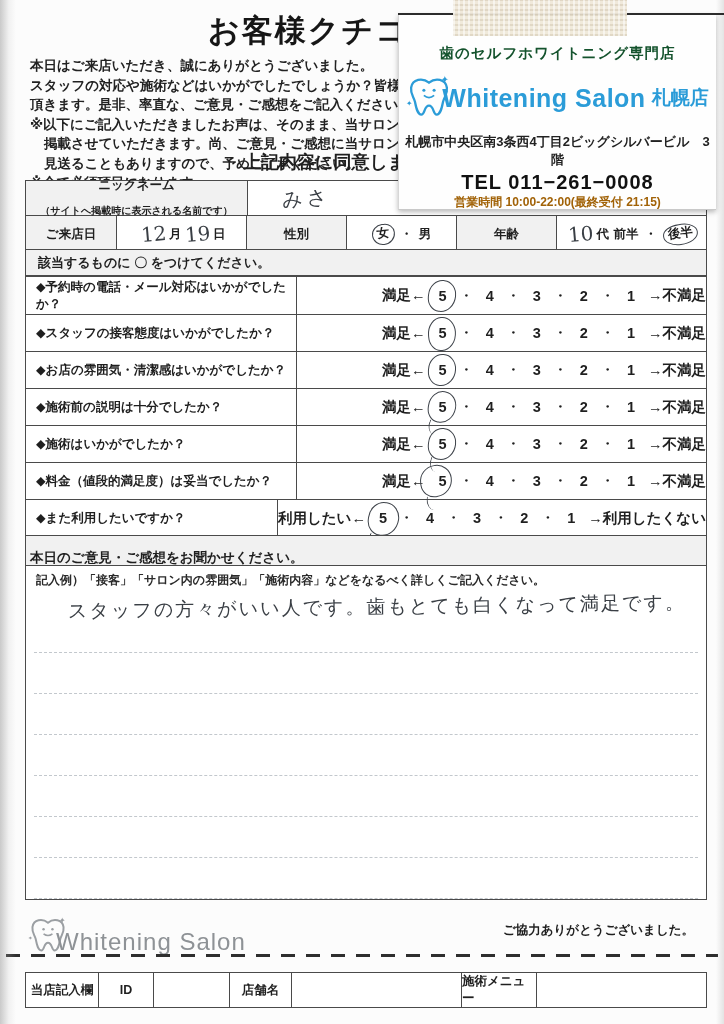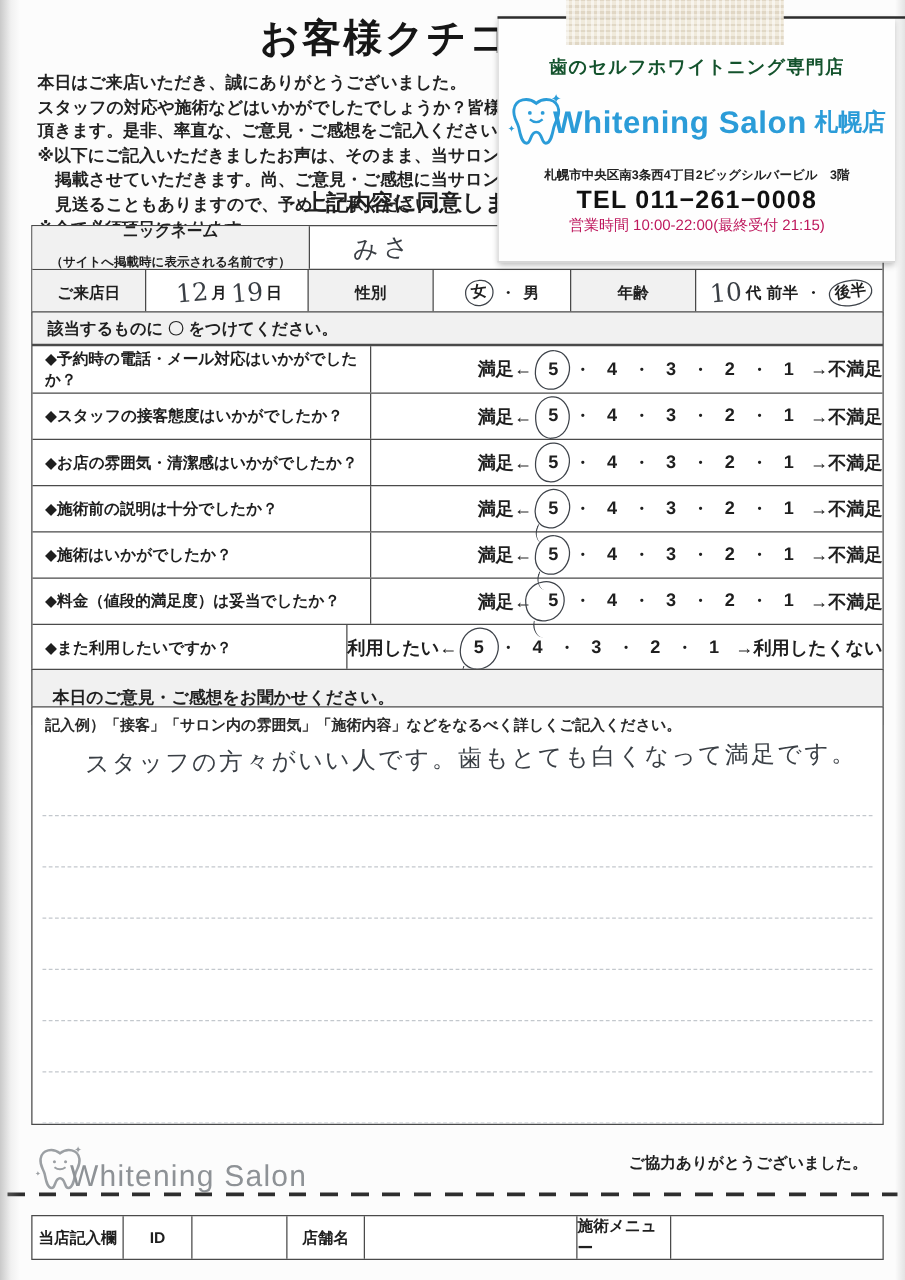--- a/index.html
+++ b/index.html
@@ -64,21 +64,21 @@
     border:1.6px solid #3e434a; border-radius:52% 48% 55% 45%; transform:rotate(6deg); }
   .q-row:nth-child(2) .pen-circle { transform:rotate(-4deg); height:34px; }
   .q-row:nth-child(3) .pen-circle { transform:rotate(3deg); }
   .q-row:nth-child(n+4) .pen-circle::after { content:''; position:absolute; left:2px; bottom:-13px;
     width:9px; height:13px; border-left:1.6px solid #3e434a; border-bottom-left-radius:90%;
     transform:rotate(14deg); }
   .q-row:nth-child(4) .pen-circle { transform:rotate(10deg); }
   .q-row:nth-child(6) .pen-circle { left:-17px; width:32px; transform:rotate(-8deg); }
   .q-row:nth-child(7) .pen-circle { width:31px; height:34px; transform:rotate(8deg); }
 
-  #comment-header { top:535px; height:45px; display:flex; align-items:center; padding-left:16px;
+  #comment-header { top:535px; height:45px; display:flex; align-items:center; padding-left:4px;
     font-size:13.5px; font-weight:700; background:#f1f1f1; border:1.5px solid #4a4a4a; }
   #comment-box { top:565px; height:335px; border:1.5px solid #4a4a4a; background:#fff; padding:6px 10px 0 10px; }
   .comment-hint { font-size:12px; font-weight:600; color:#2a2a2a; }
   .hw-comment { position:absolute; left:42px; top:28px; font-size:19px; letter-spacing:2px;
     transform:rotate(-0.8deg); white-space:nowrap; }
   .writing-area { position:absolute; left:8px; right:8px; top:46px; }
   .writing-line { height:41px; border-bottom:1.5px dashed #c3c8cd; }
 
   
   .footer-logo { position:absolute; left:28px; top:916px; display:flex; align-items:flex-end; }
@@ -92,23 +92,23 @@
   .ow1{width:72px;} .ow2{width:55px;} .ow3{width:76px;} .ow4{width:62px;} .ow5{width:170px;} .ow6{width:75px;}
 
   
   #business-card { position:absolute; left:398px; top:14px; width:318px; height:196px;
     background:#fefefe; z-index:5; box-shadow:0 2px 5px rgba(0,0,0,.28);
     border-left:1px solid #d7d7d7; border-bottom:1px solid #c9c9c9; text-align:center; }
   .card-tagline { margin-top:30px; font-size:14.5px; font-weight:600; letter-spacing:1px; color:#14532d; }
   .card-logo-row { display:flex; align-items:center; justify-content:center; margin-top:12px; }
   .card-brand { font-size:25px; font-weight:600; color:#2b9cd8; letter-spacing:0.5px; margin-left:-10px; }
   .card-branch { font-size:19px; font-weight:700; color:#2b9cd8; margin-left:6px; }
-  .card-address { margin-top:12px; font-size:10px; color:#222; font-weight:600; }
+  .card-address { margin-top:12px; font-size:13px; color:#222; font-weight:600; }
   .card-tel { margin-top:2px; font-size:20px; font-weight:700; letter-spacing:1px; color:#111; }
-  .card-hours { font-size:12px; font-weight:400; color:#be185d; }
+  .card-hours { font-size:12px; font-weight:700; color:#a16207; }
 
   .card-top-line { position:absolute; left:398px; top:13px; width:326px; height:2px; background:#2c2c2c; z-index:6; }
   .tape { position:absolute; left:453px; top:0; width:174px; height:36px; z-index:7;
     background-color:#f0e9da;
     background-image:
       repeating-linear-gradient(90deg, rgba(255,255,255,.55) 0 2px, transparent 2px 5px),
       repeating-linear-gradient(0deg, rgba(203,190,166,.45) 0 2px, transparent 2px 5px);
     opacity:.95; }
 </style>
 </head>

